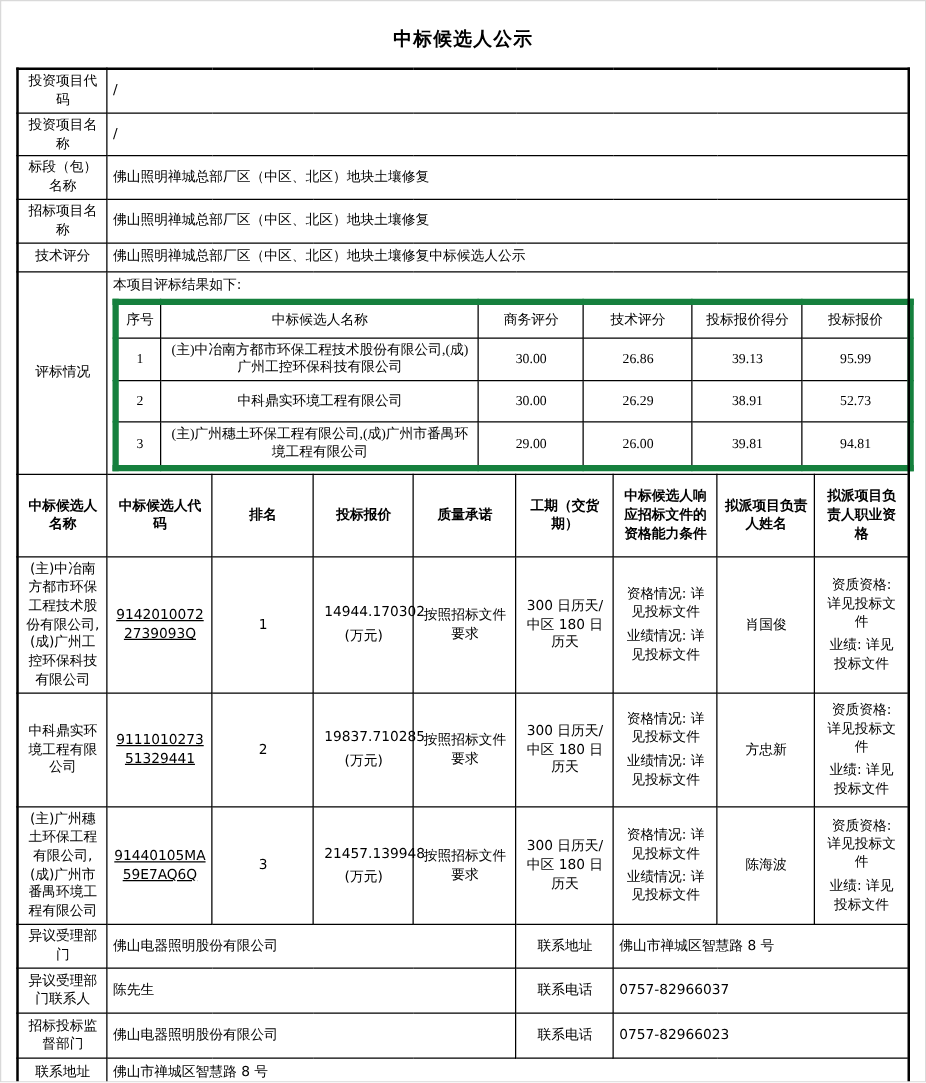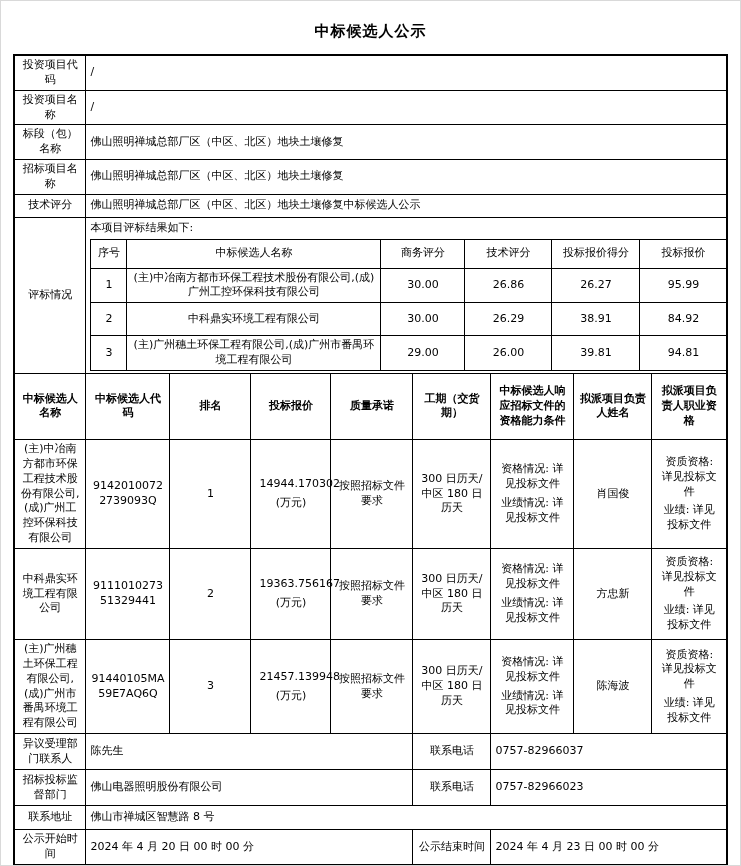--- a/index.html
+++ b/index.html
@@ -3,29 +3,29 @@
 <meta charset="utf-8">
 <style>
   html,body{margin:0;padding:0;background:#fff;}
   body{width:741px;height:866px;font-family:"DejaVu Sans","Liberation Sans",sans-serif;color:#000;}
   .page{width:741px;height:866px;box-sizing:border-box;border:1px solid #d9d9d9;overflow:hidden;background:#fff;}
   .title{font-size:15px;font-weight:bold;text-align:center;margin:21px 0 13px 0;letter-spacing:1px;}
   table.main{border-collapse:collapse;table-layout:fixed;width:713px;margin:0 auto;border:2px solid #000;}
   table.main td{border:1px solid #000;font-size:11px;line-height:1.35;padding:2px 4px;vertical-align:middle;box-sizing:border-box;}
   .lbl{font-weight:normal;text-align:center;}
   .val{text-align:left;padding-left:7px;}
-  .break{word-break:break-all;}
+  .break{word-break:break-all;text-decoration:underline;}
   tr.r-info td{height:23px;}
   tr.r-contact1 td{height:24px;}
   tr.r-contact2 td{height:36px;}
   tr.r-addr td{height:24px;}
   tr.r-pub td{height:24px;}
   td.eval-cell{padding:3px 6px 8px 6px;vertical-align:top;margin-left:20px;}
   .eval-note{font-size:11px;margin:1px 0 3px 0;}
-  table.inner{border-collapse:collapse;table-layout:fixed;width:636px;border:1px solid #15803d;}
+  table.inner{border-collapse:collapse;table-layout:fixed;width:636px;border:5px solid #15803d;font-family:Liberation Serif, serif;}
   table.inner td{border:1px solid #000;font-size:11px;text-align:center;vertical-align:middle;padding:2px 3px;box-sizing:border-box;}
   tr.inner-head td{height:29px;}
   tr.inner-row td{height:33px;}
   tr.cand-head td{height:66px;font-weight:bold;text-align:center;}
   tr.cand-row td{text-align:center;}
   tr.cand-row1 td{height:80px;}
   tr.cand-row2 td{height:62px;}
   tr.cand-row3 td{height:84px;}
   .stack div{margin:4px;}
 </style>
@@ -90,30 +90,30 @@
                 <td>商务评分</td>
                 <td>技术评分</td>
                 <td>投标报价得分</td>
                 <td>投标报价</td>
               </tr>
               <tr class="inner-row">
                 <td>1</td>
                 <td>(主)中冶南方都市环保工程技术股份有限公司,(成)广州工控环保科技有限公司</td>
                 <td>30.00</td>
                 <td>26.86</td>
-                <td>26.27</td>
+                <td>39.13</td>
                 <td>95.99</td>
               </tr>
               <tr class="inner-row">
                 <td>2</td>
                 <td>中科鼎实环境工程有限公司</td>
                 <td>30.00</td>
                 <td>26.29</td>
                 <td>38.91</td>
-                <td>84.92</td>
+                <td>52.73</td>
               </tr>
               <tr class="inner-row">
                 <td>3</td>
                 <td>(主)广州穗土环保工程有限公司,(成)广州市番禺环境工程有限公司</td>
                 <td>29.00</td>
                 <td>26.00</td>
                 <td>39.81</td>
                 <td>94.81</td>
               </tr>
             </tbody>
@@ -152,21 +152,21 @@
           <div>资质资格: 详见投标文件</div>
           <div>业绩: 详见投标文件</div>
         </td>
       </tr>
 
       <tr class="cand-row cand-row2">
         <td>中科鼎实环境工程有限公司</td>
         <td class="break">911101027351329441</td>
         <td>2</td>
         <td class="stack">
-          <div>19363.756167</div>
+          <div>19837.710285</div>
           <div>(万元)</div>
         </td>
         <td>按照招标文件要求</td>
         <td>300 日历天/中区 180 日历天</td>
         <td class="stack">
           <div>资格情况: 详见投标文件</div>
           <div>业绩情况: 详见投标文件</div>
         </td>
         <td>方忠新</td>
         <td class="stack">
@@ -189,20 +189,26 @@
           <div>资格情况: 详见投标文件</div>
           <div>业绩情况: 详见投标文件</div>
         </td>
         <td>陈海波</td>
         <td class="stack">
           <div>资质资格: 详见投标文件</div>
           <div>业绩: 详见投标文件</div>
         </td>
       </tr>
 
+      <tr class="r-contact1">
+        <td class="lbl">异议受理部门</td>
+        <td class="val" colspan="4">佛山电器照明股份有限公司</td>
+        <td class="lbl">联系地址</td>
+        <td class="val" colspan="3">佛山市禅城区智慧路 8 号</td>
+      </tr>
       <tr class="r-contact2">
         <td class="lbl">异议受理部门联系人</td>
         <td class="val" colspan="4">陈先生</td>
         <td class="lbl">联系电话</td>
         <td class="val" colspan="3">0757-82966037</td>
       </tr>
       <tr class="r-contact2">
         <td class="lbl">招标投标监督部门</td>
         <td class="val" colspan="4">佛山电器照明股份有限公司</td>
         <td class="lbl">联系电话</td>

